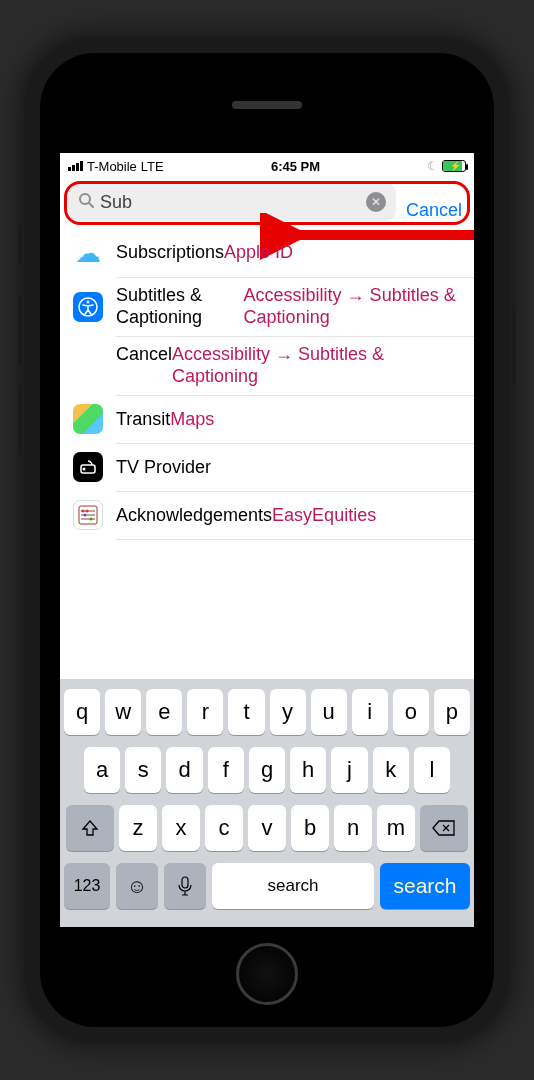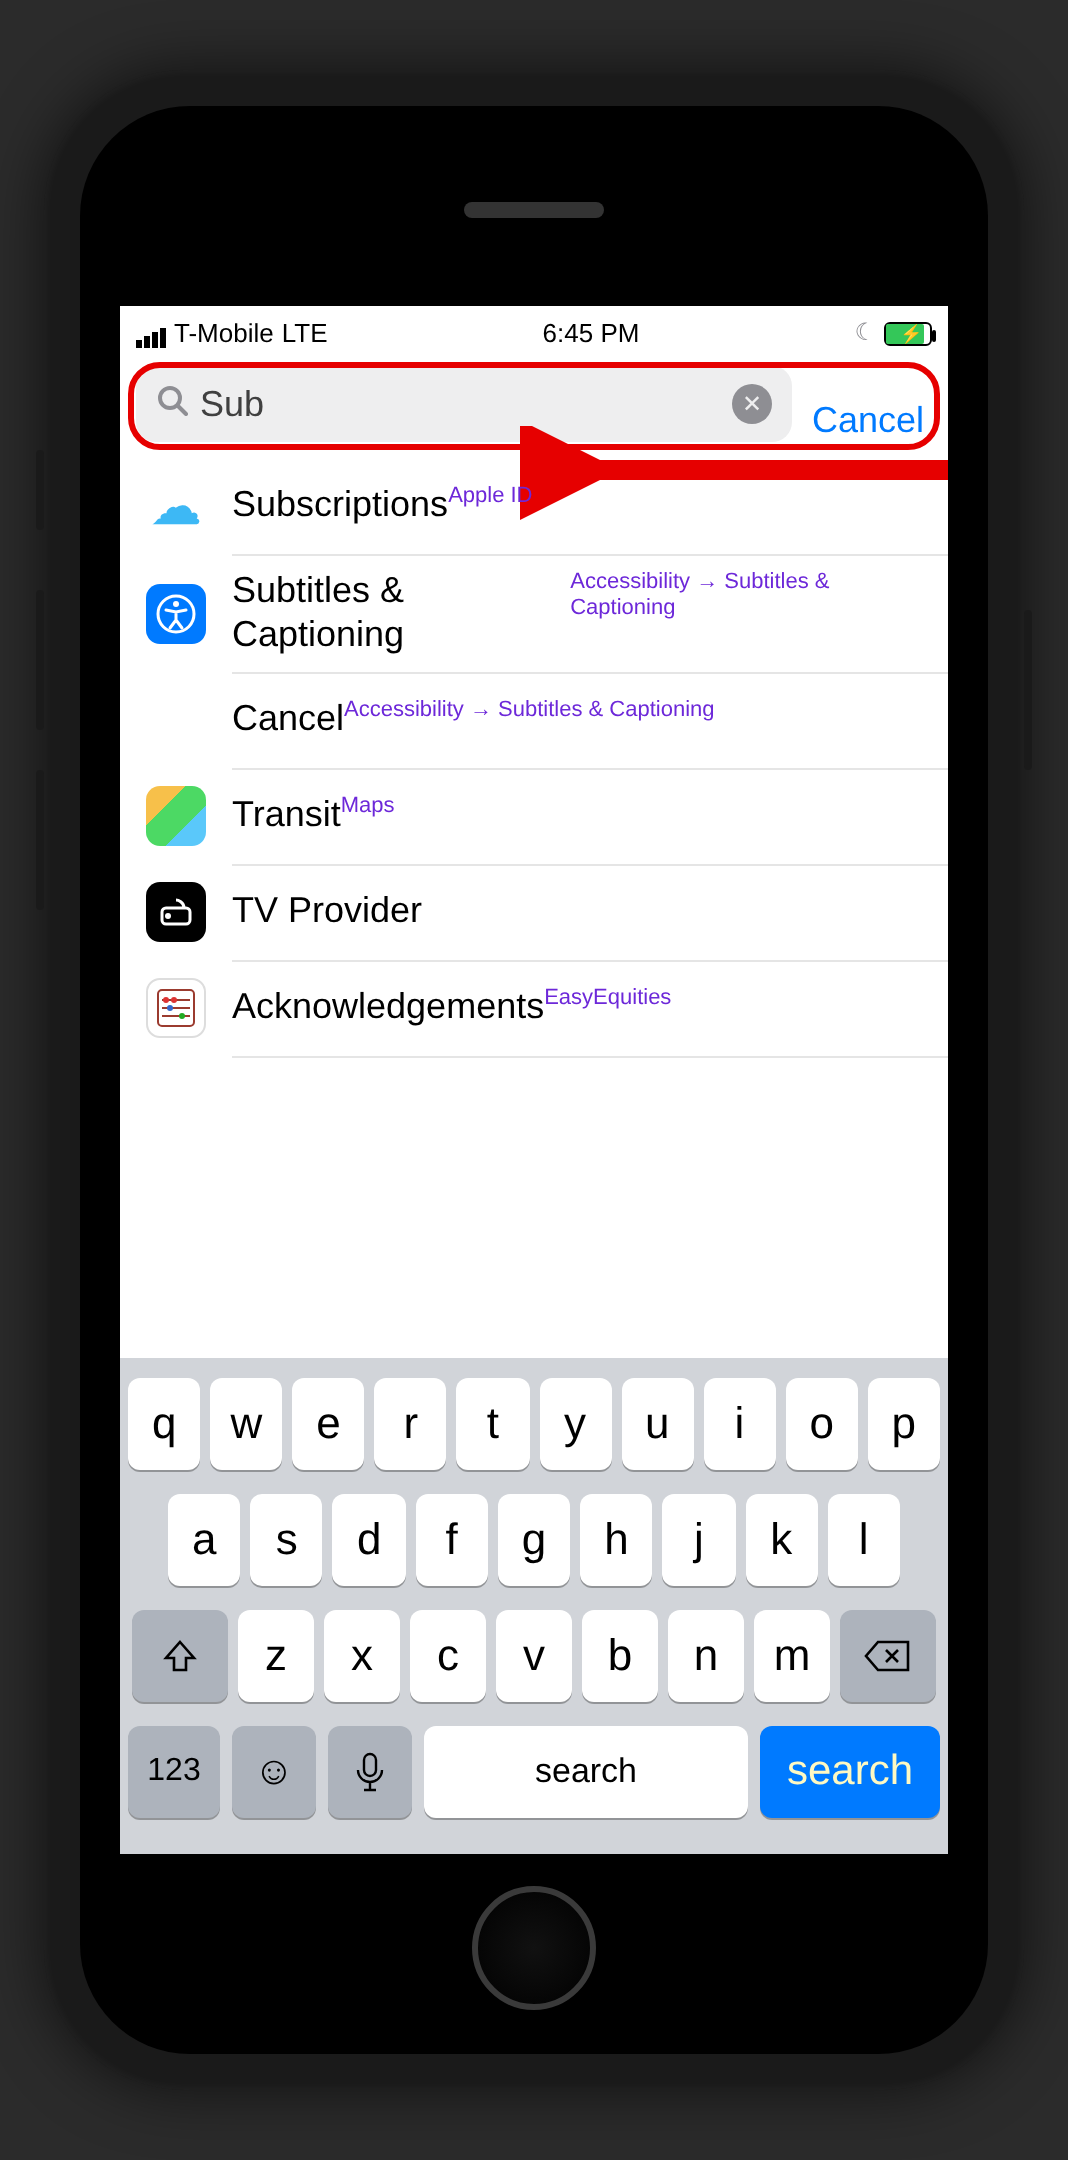--- a/index.html
+++ b/index.html
@@ -71,21 +71,21 @@
     height: 26px;
     display: flex;
     align-items: center;
     justify-content: space-between;
     padding: 0 8px;
     font-size: 13px;
     font-weight: 500;
     color: #000;
     background: #fff;
   }
-  .status-left, .status-right { display:flex; align-items:flex-end; gap:4px; }
+  .status-left, .status-right { display:flex; align-items:center; gap:4px; }
   .signal { display:flex; gap:1px; align-items:flex-end; }
   .signal span { width:3px; background:#000; }
   .signal span:nth-child(1){height:4px}
   .signal span:nth-child(2){height:6px}
   .signal span:nth-child(3){height:8px}
   .signal span:nth-child(4){height:10px}
   .moon { font-size:12px; color:#8e8e93; }
   .battery {
     width: 24px; height: 12px; border:1px solid #000; border-radius:3px;
     position: relative; display:flex; align-items:center;
@@ -155,21 +155,21 @@
   .results::after {
     content:'';
     display:block;
     height:1px; background:#e5e5e5;
     margin-left:56px;
   }
   .icon-slot { width:32px; height:32px; display:flex; align-items:center; justify-content:center; flex-shrink:0; }
   .app-icon { width:30px; height:30px; border-radius:7px; display:flex; align-items:center; justify-content:center; font-size:16px; color:#fff; }
   .row-text { display:flex; flex-direction:row; }
   .row-title { font-size:18px; color:#000; line-height:1.2; }
-  .row-sub { font-size:11px; color:#6d28d9; line-height:1.2; }
+  .row-sub { font-size:18px; color:#be185d; line-height:1.2; }
 
   .ic-cloud { color:#3db8f5; font-size:26px; }
   .ic-access { background:#007aff; border-radius:7px; }
   .ic-maps { background:linear-gradient(135deg,#f7c04a 33%,#4cd964 33% 66%,#5ac8fa 66%); }
   .ic-tv { background:#000; }
   .ic-abacus { background:#fff; border:1px solid #ddd; }
 
   
   .keyboard {
     position:absolute;
@@ -218,21 +218,21 @@
         <div class="status-left">
           <div class="signal">
               <span></span>
               <span></span>
               <span></span>
               <span></span>
             </div>
           <span>T-Mobile</span>
           <span>LTE</span>
         </div>
-        <div style="font-weight:400">6:45 PM</div>
+        <div style="font-weight:700">6:45 PM</div>
         <div class="status-right">
           <span class="moon">☾</span>
           <div class="battery">
               <div class="battery-fill"></div>
               <span class="bolt">⚡</span>
             </div>
         </div>
       </div>
 
       <div class="search-row">

